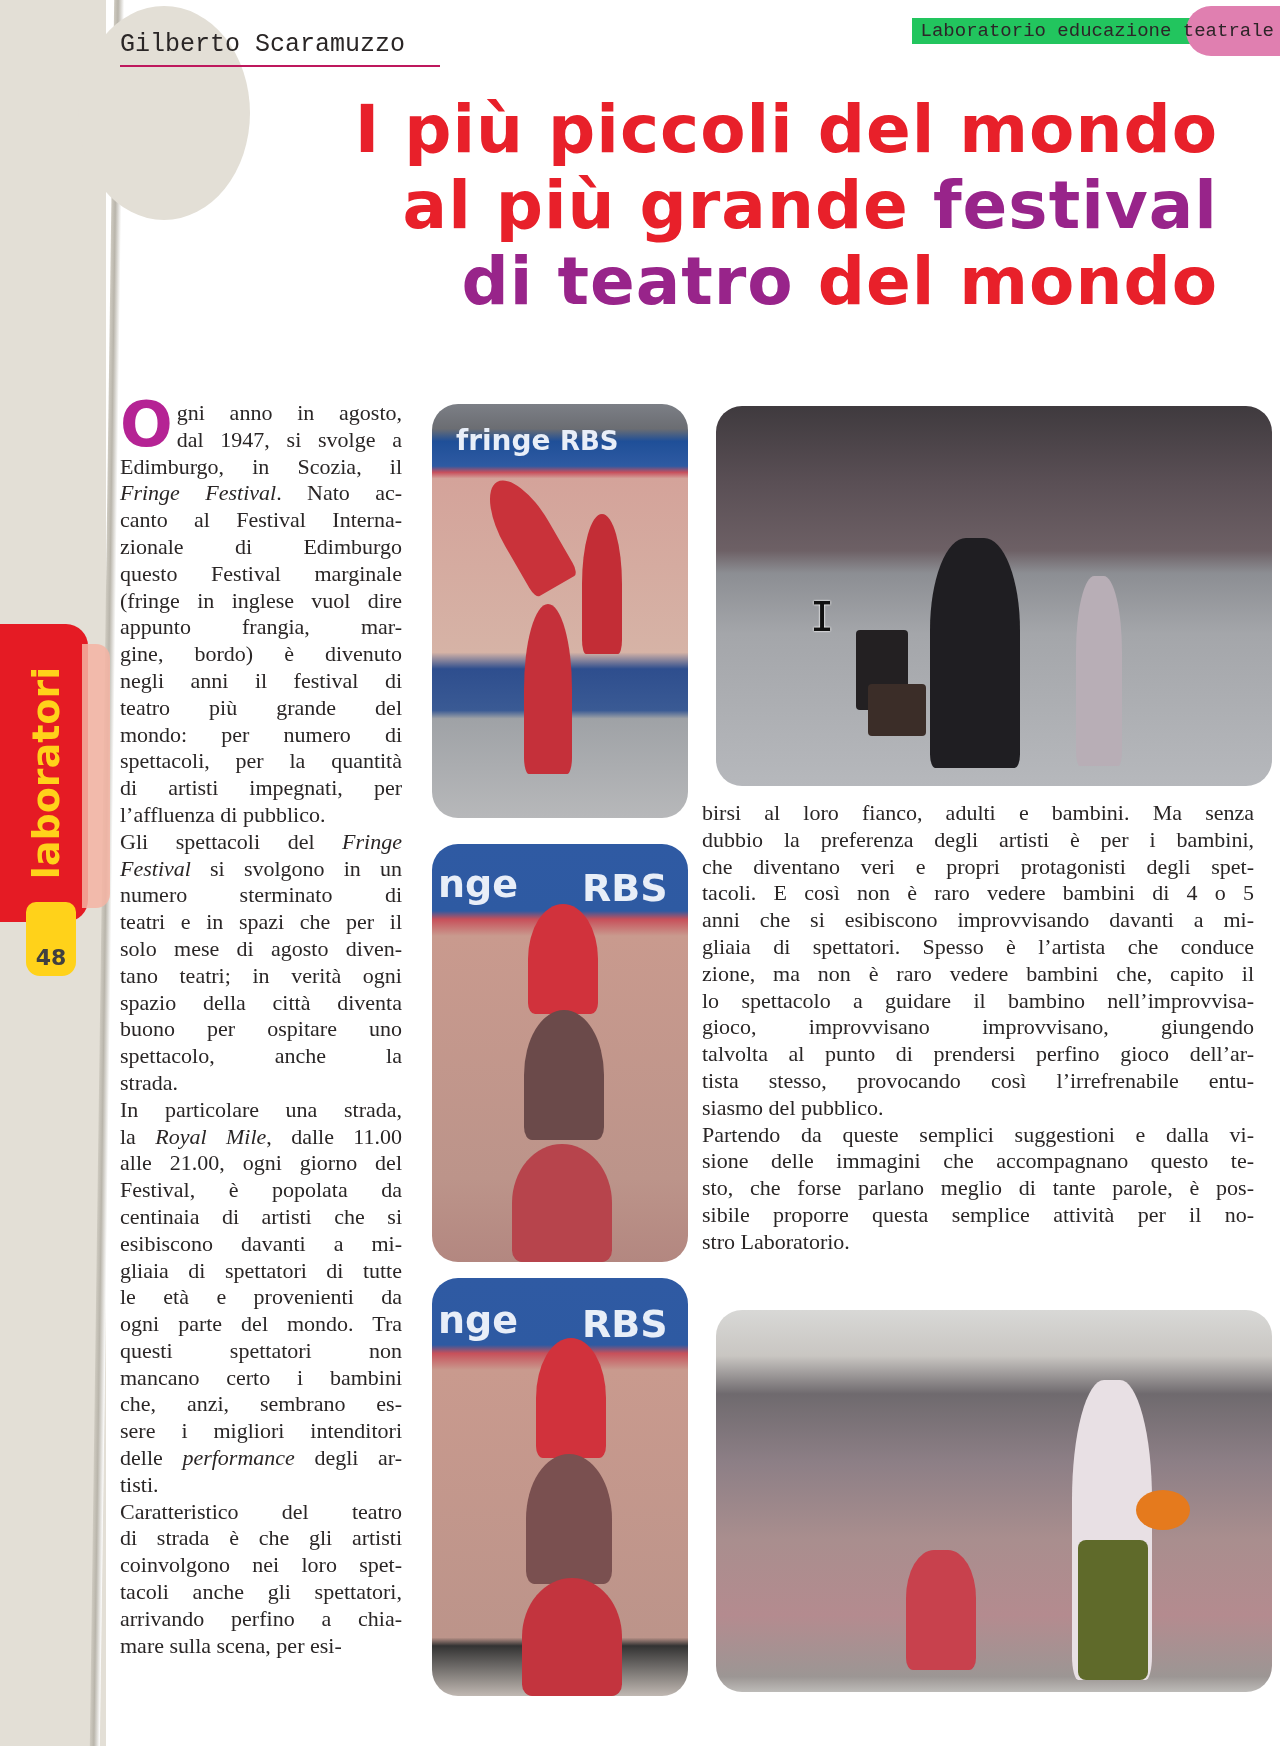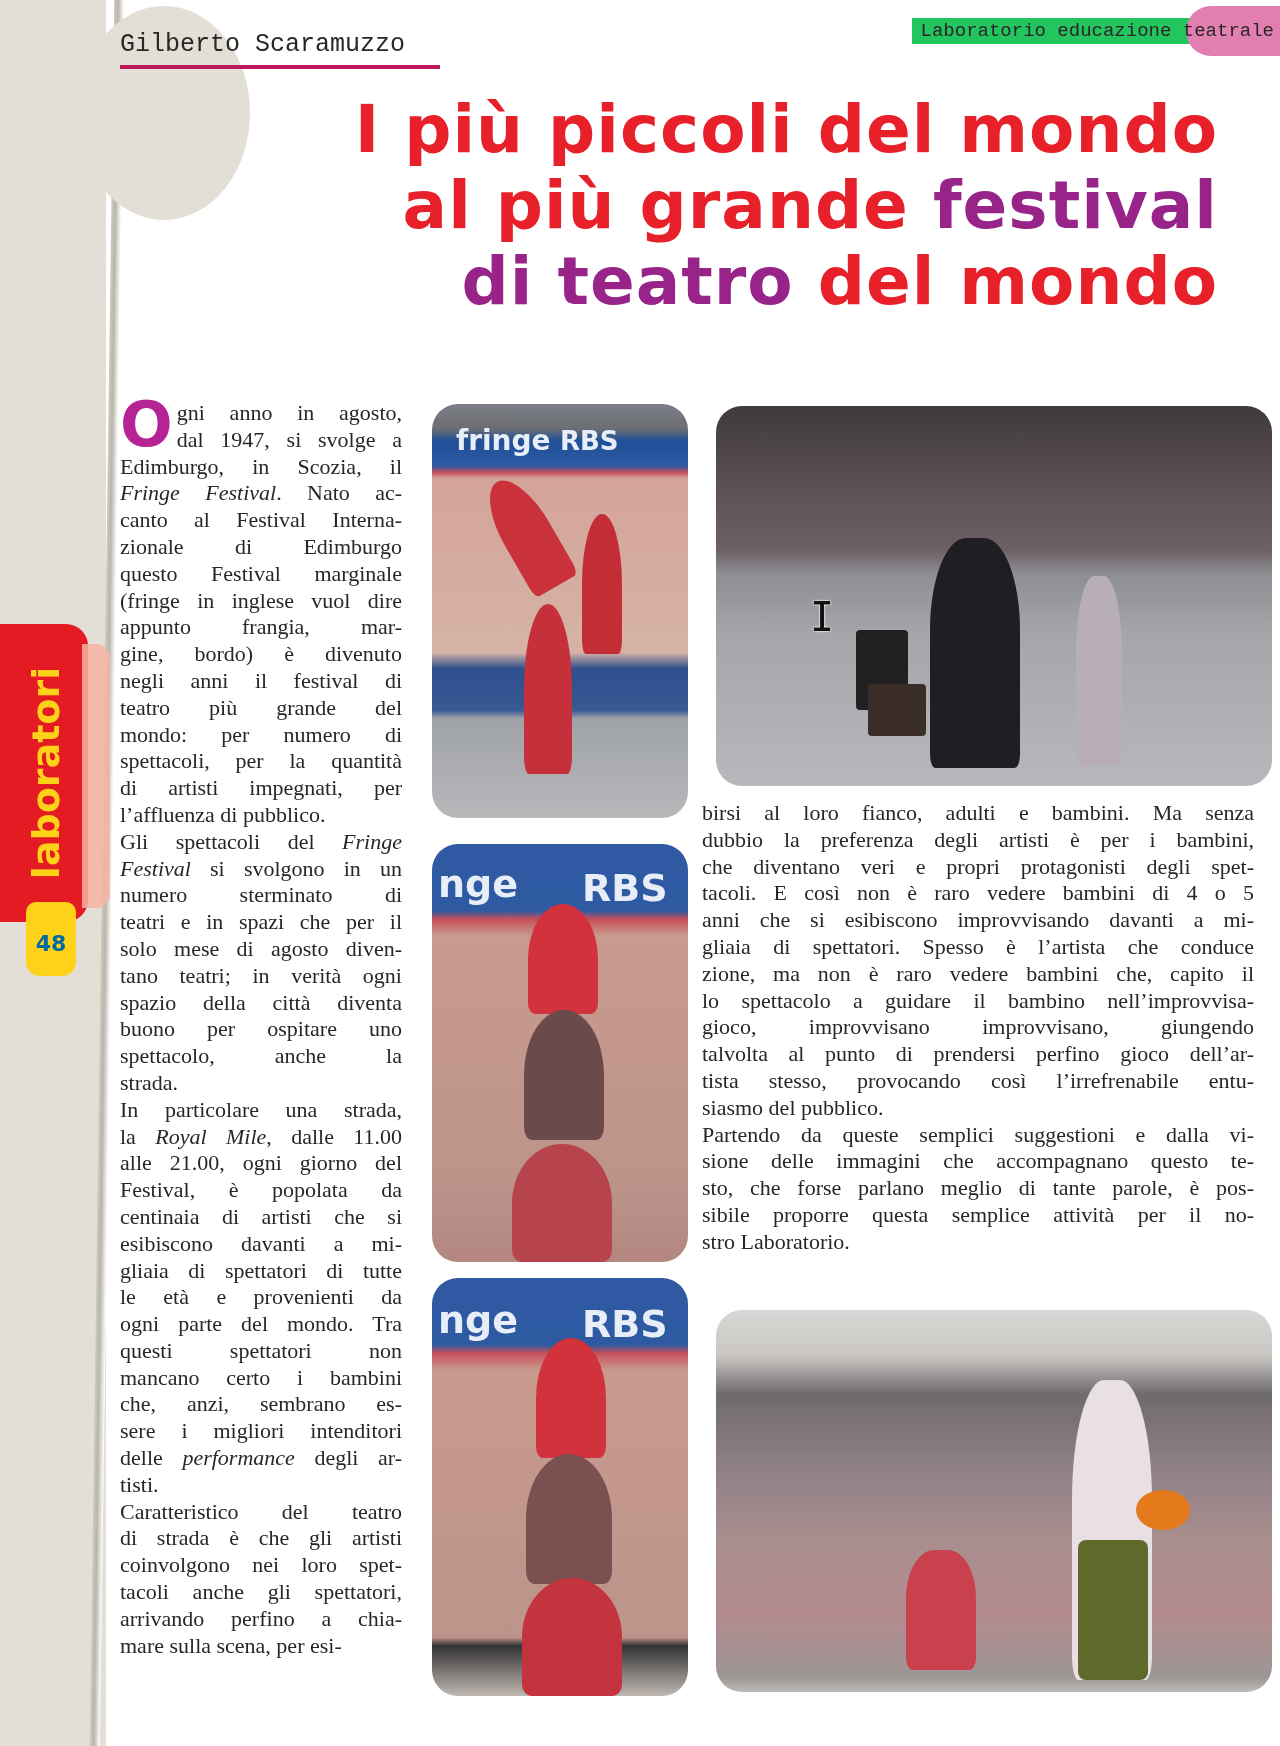--- a/index.html
+++ b/index.html
@@ -39,39 +39,39 @@
     }
     .side-tab .label span {
       display: block; transform: rotate(-90deg); white-space: nowrap;
       font-family: "DejaVu Sans", sans-serif; font-weight: bold; font-size: 38px;
       color: #ffd21a; letter-spacing: 0px;
     }
     .page-num {
       position: absolute; left: 26px; top: 902px; width: 50px; height: 74px;
       background: #ffd21a; border-radius: 10px 10px 14px 14px;
       display: flex; align-items: flex-end; justify-content: center;
-      padding-bottom: 20px; box-sizing: border-box;
-      font-family: "DejaVu Sans", sans-serif; font-weight: bold; font-size: 22px; color: #0369a1;
+      padding-bottom: 6px; box-sizing: border-box;
+      font-family: "DejaVu Sans", sans-serif; font-weight: bold; font-size: 22px; color: #404040;
     }
     .section-badge {
       position: absolute; left: 912px; top: 18px; width: 368px; height: 26px;
       background: #22c55e;
     }
     .section-badge::after {
       content: ""; position: absolute; right: 0; top: -12px; width: 94px; height: 50px;
       background: #e07fb0; border-radius: 30px 0 0 30px; z-index: 0;
     }
     .section-badge span {
       position: absolute; right: 6px; top: 2px; z-index: 1;
       font-family: "Liberation Mono", "DejaVu Sans Mono", monospace; font-size: 19px; color: #2d2528;
     }
     .author {
       position: absolute; left: 120px; top: 30px; width: 320px;
       font-family: "Liberation Mono", "DejaVu Sans Mono", monospace; font-size: 25px; color: #2a2626;
-      border-bottom: 4px solid #be185d; padding-bottom: 6px;
+      border-bottom: 2px solid #be185d; padding-bottom: 6px;
     }
     .headline {
       position: absolute; left: 118px; top: 92px; width: 1100px;
       font-family: "DejaVu Sans", sans-serif; font-weight: bold;
       font-size: 66px; line-height: 76px; letter-spacing: 1px;
     }
     .headline .line { display: block; white-space: nowrap; }
     .headline .l3 { padding-left: 78px; }
     .red-t { color: #e8202a; }
     .purple-t { color: #98248a; }

